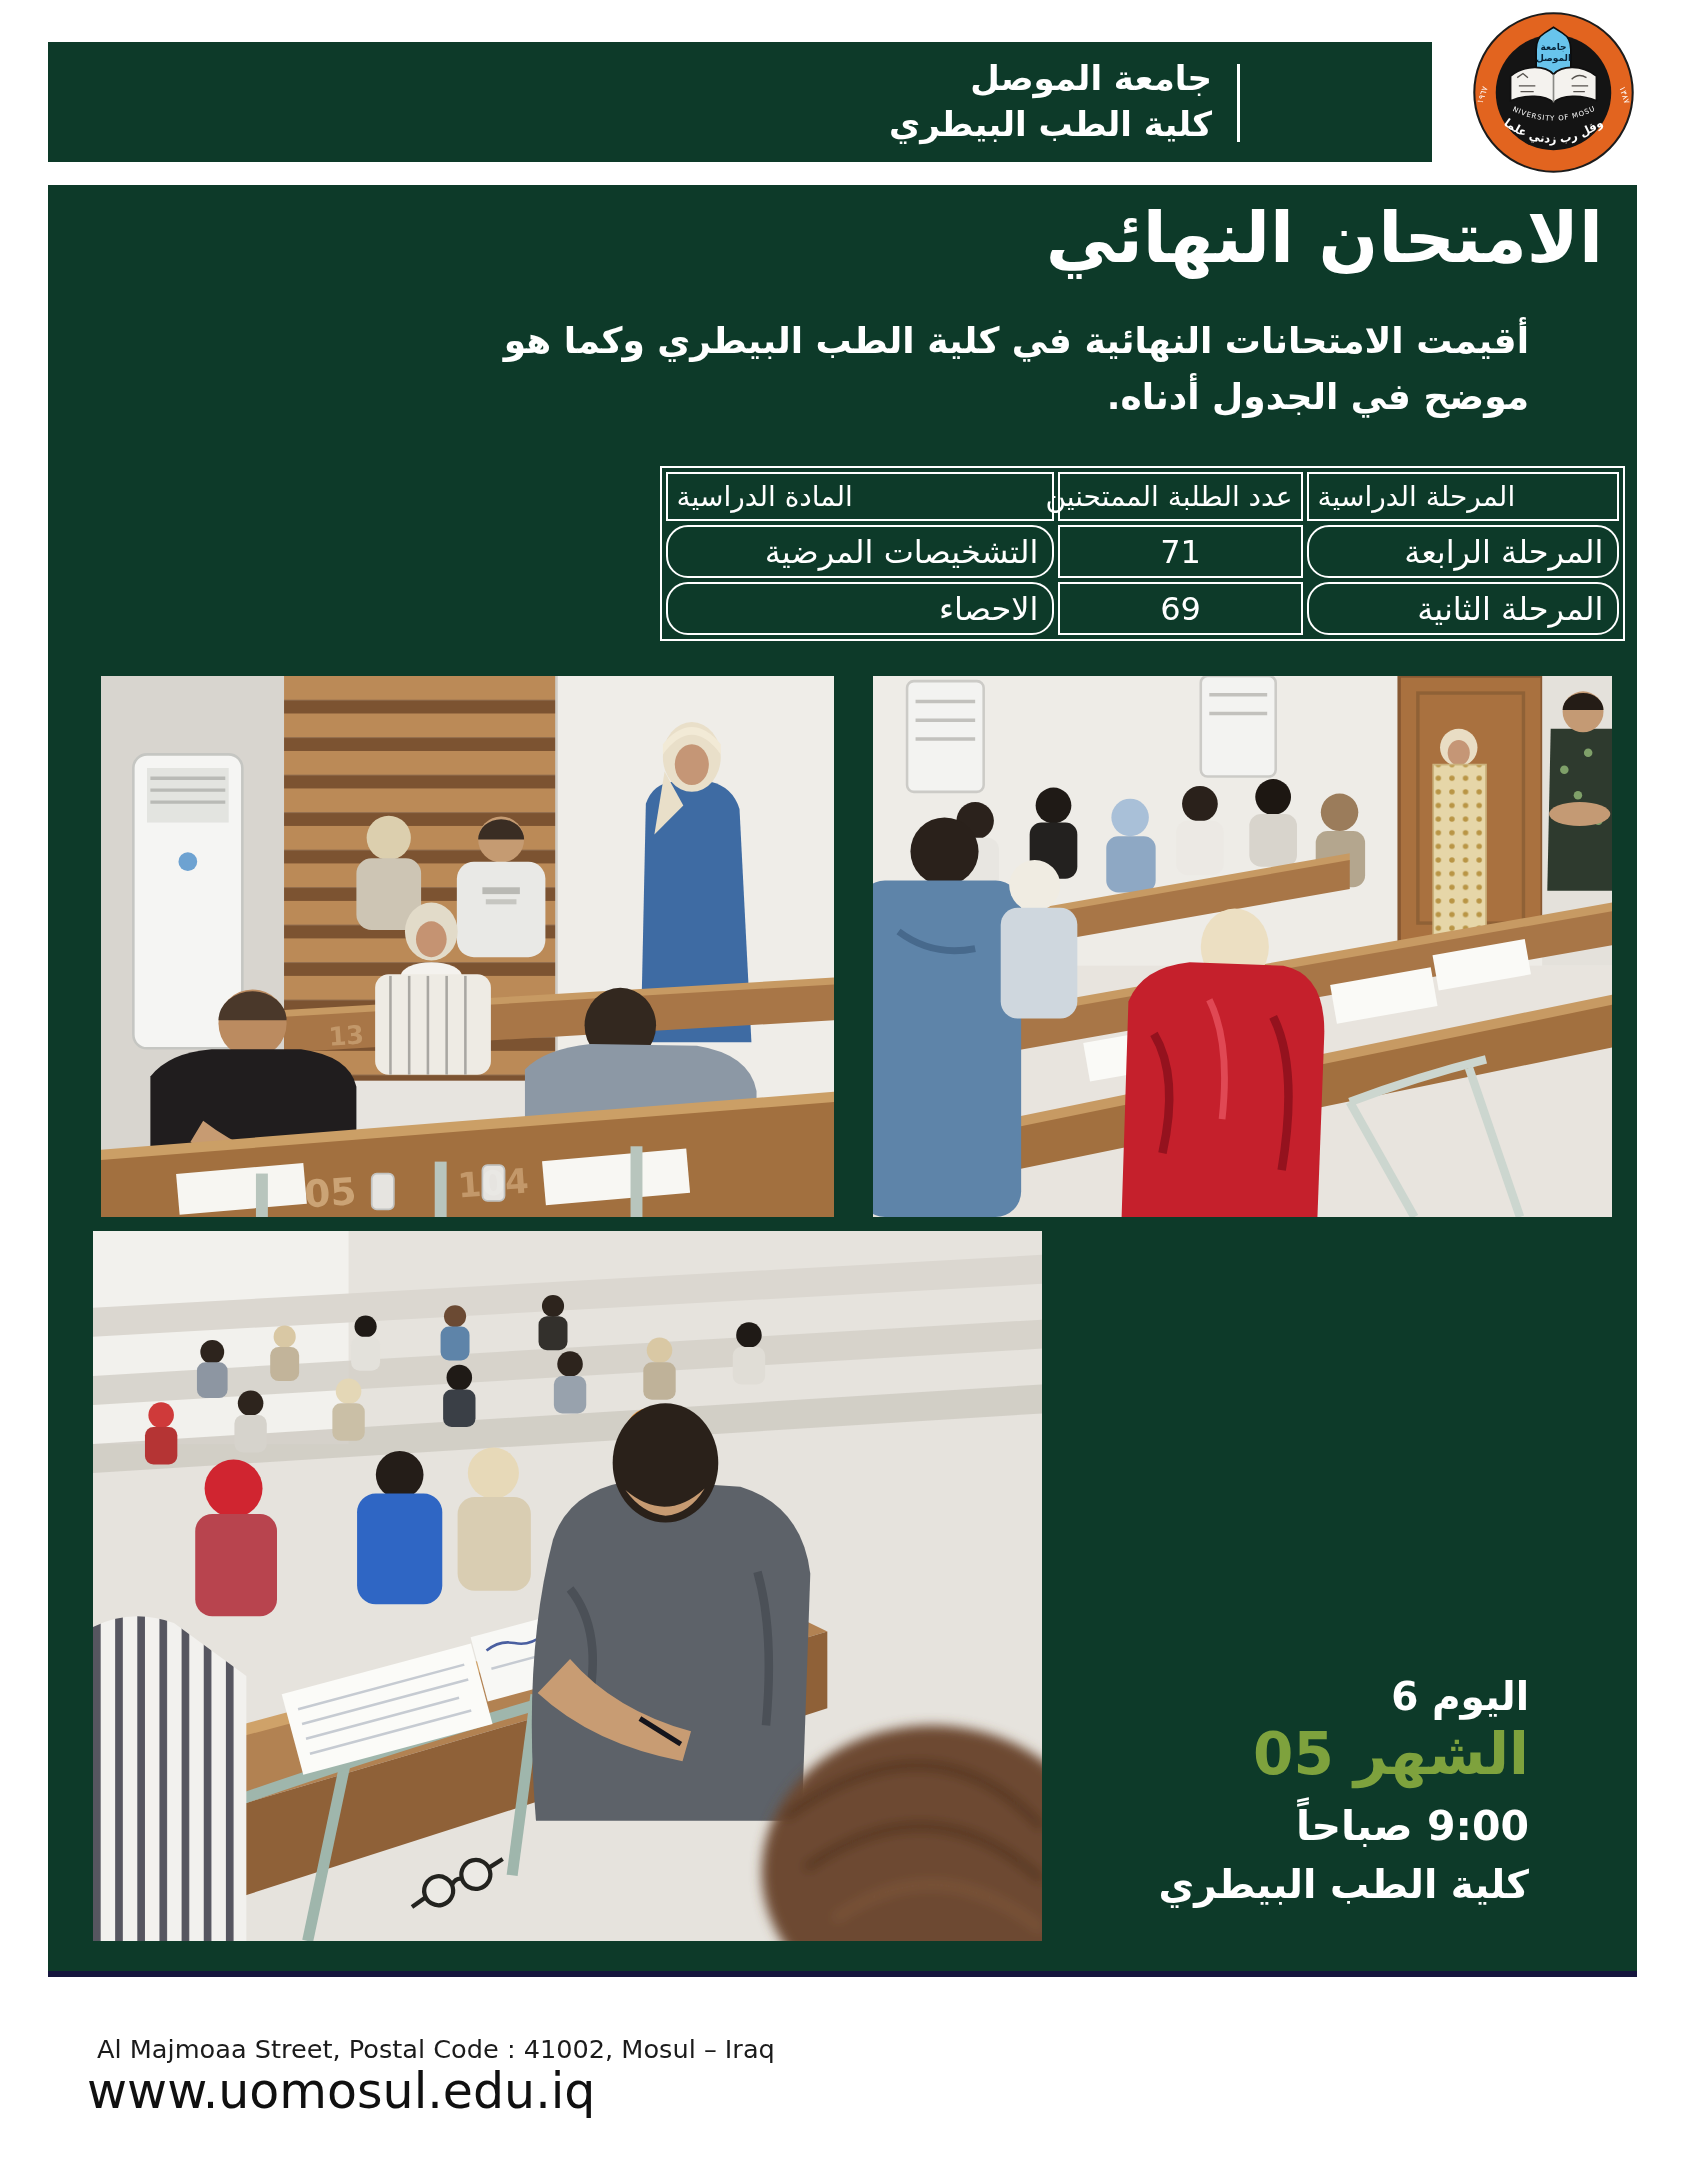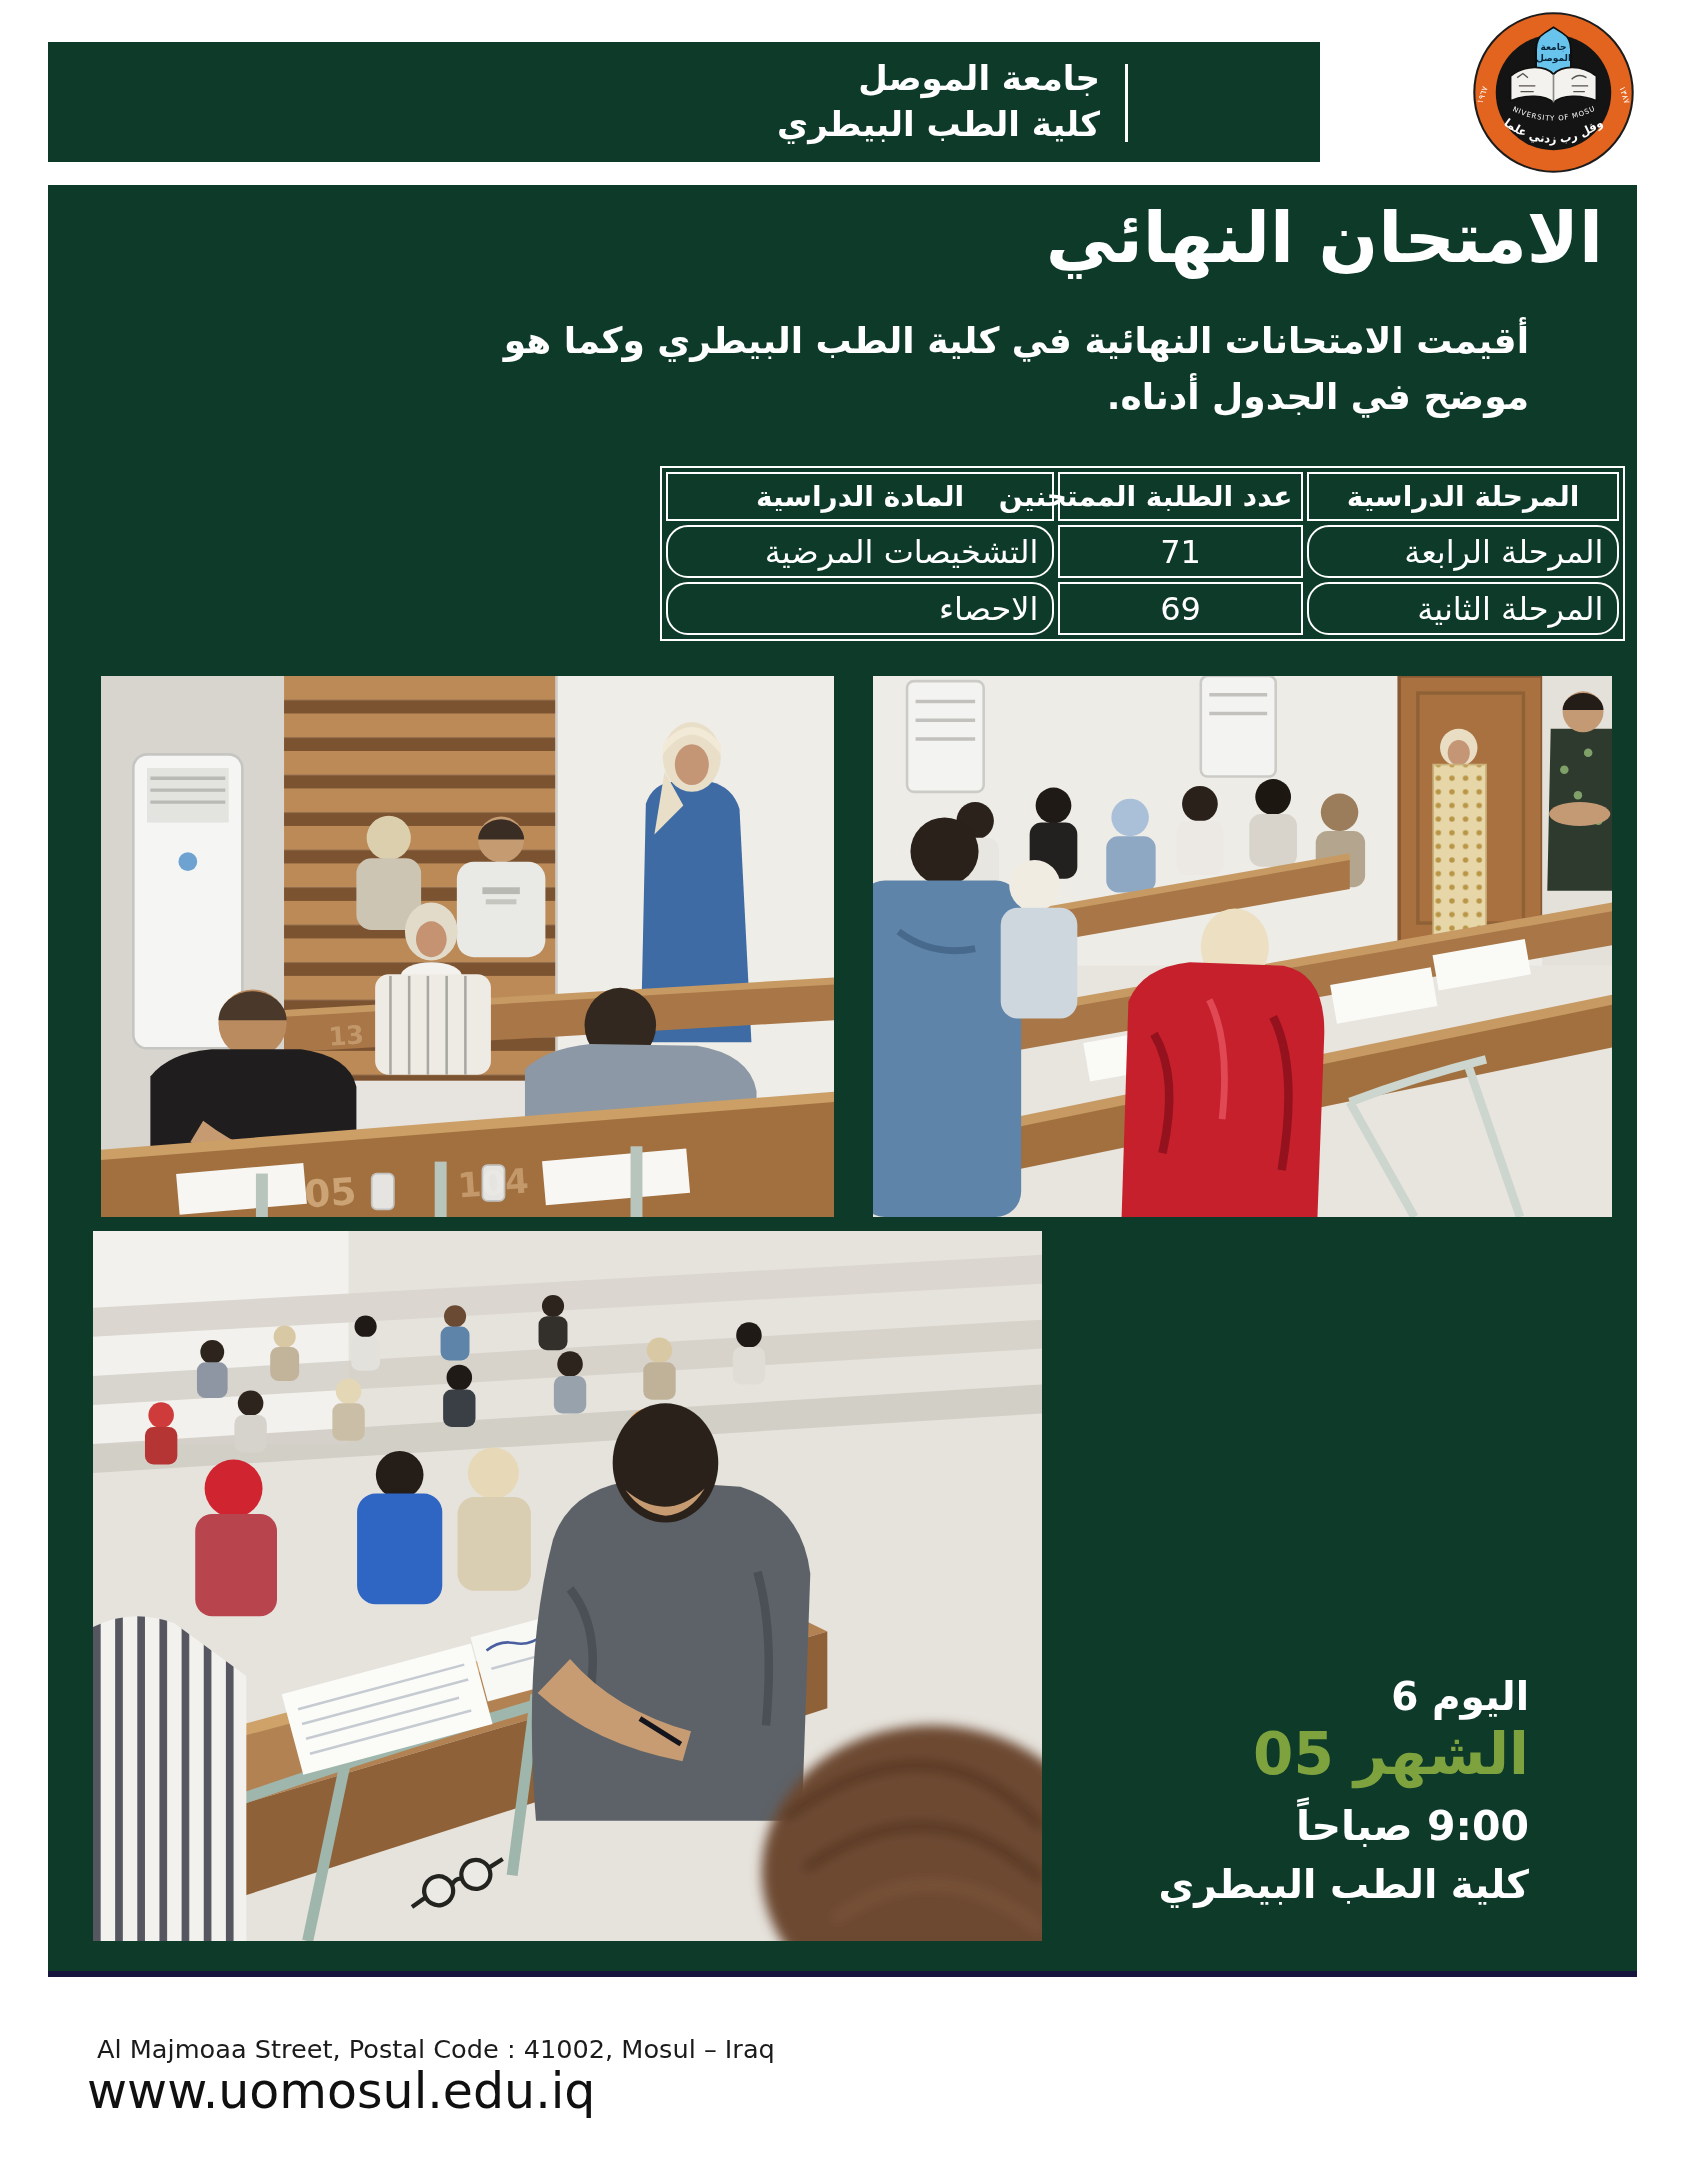--- a/index.html
+++ b/index.html
@@ -6,21 +6,21 @@
   html,body { background:#ffffff; }
   .page {
     position:relative; width:1685px; height:2181px;
     background:#ffffff; overflow:hidden;
     font-family:"DejaVu Sans", sans-serif;
   }
   .abs { position:absolute; }
 
   
   .header-bar {
-    left:48px; top:42px; width:1272px; height:120px;
+    left:48px; top:42px; width:1384px; height:120px;
     background:#0d3a29;
   }
   .header-text {
     position:absolute; right:220px; top:50%; transform:translateY(-50%);
     text-align:right; direction:rtl; color:#ffffff;
     font-size:34px; font-weight:bold; line-height:1.35;
     white-space:nowrap;
   }
   .header-sep {
     position:absolute; right:192px; top:22px; width:3.4px; height:78px;
@@ -50,21 +50,21 @@
 
   
   .exam-table {
     position:absolute; left:612px; top:281px; width:960px;
     border-collapse:separate; border-spacing:4.3px;
     border:2.6px solid #ffffff; direction:rtl;
     table-layout:fixed; color:#ffffff;
   }
   .exam-table th, .exam-table td { border:2.6px solid #ffffff; }
   .exam-table th {
-    height:49px; font-size:28px; font-weight:bold; text-align:center;
+    height:49px; font-size:28px; font-weight:normal; text-align:left;
     padding:3.4px 8.5px; white-space:nowrap;
   }
   .exam-table td { height:53px; font-size:32px; padding:3.4px 13.6px; }
   .cell-text { text-align:right; white-space:nowrap;border-radius:22px; }
   .cell-num  { text-align:center; font-size:34px; }
 
   
   .photo { overflow:hidden; background:#d8d5cf; }
   .photo svg { display:block; width:100%; height:100%; }
   .photo-top-left  { left:53px;  top:491px;  width:733px;  height:541px; }

